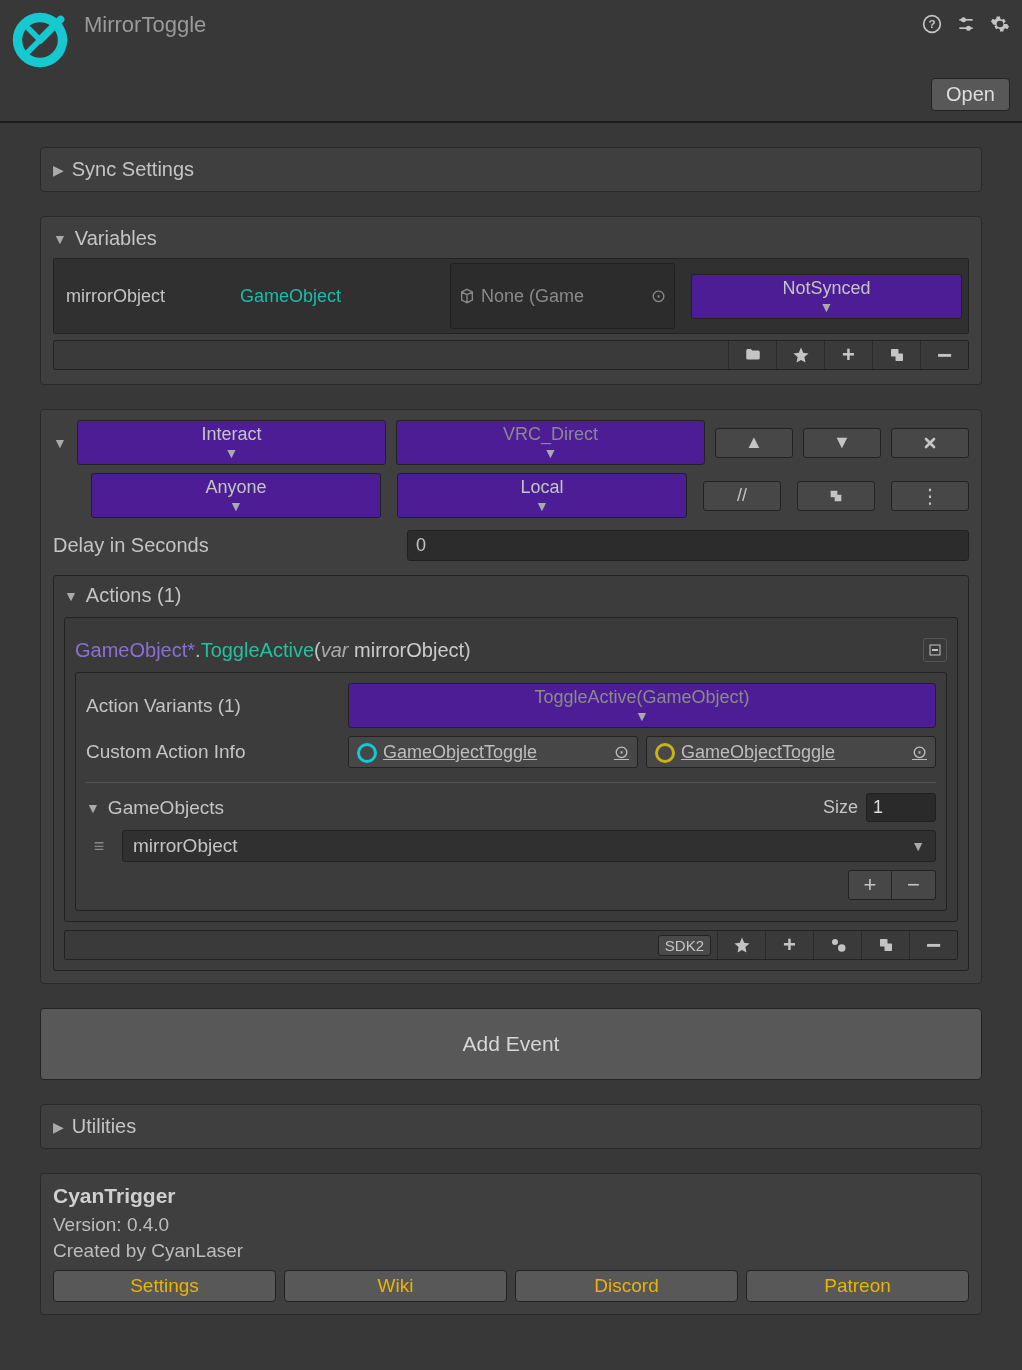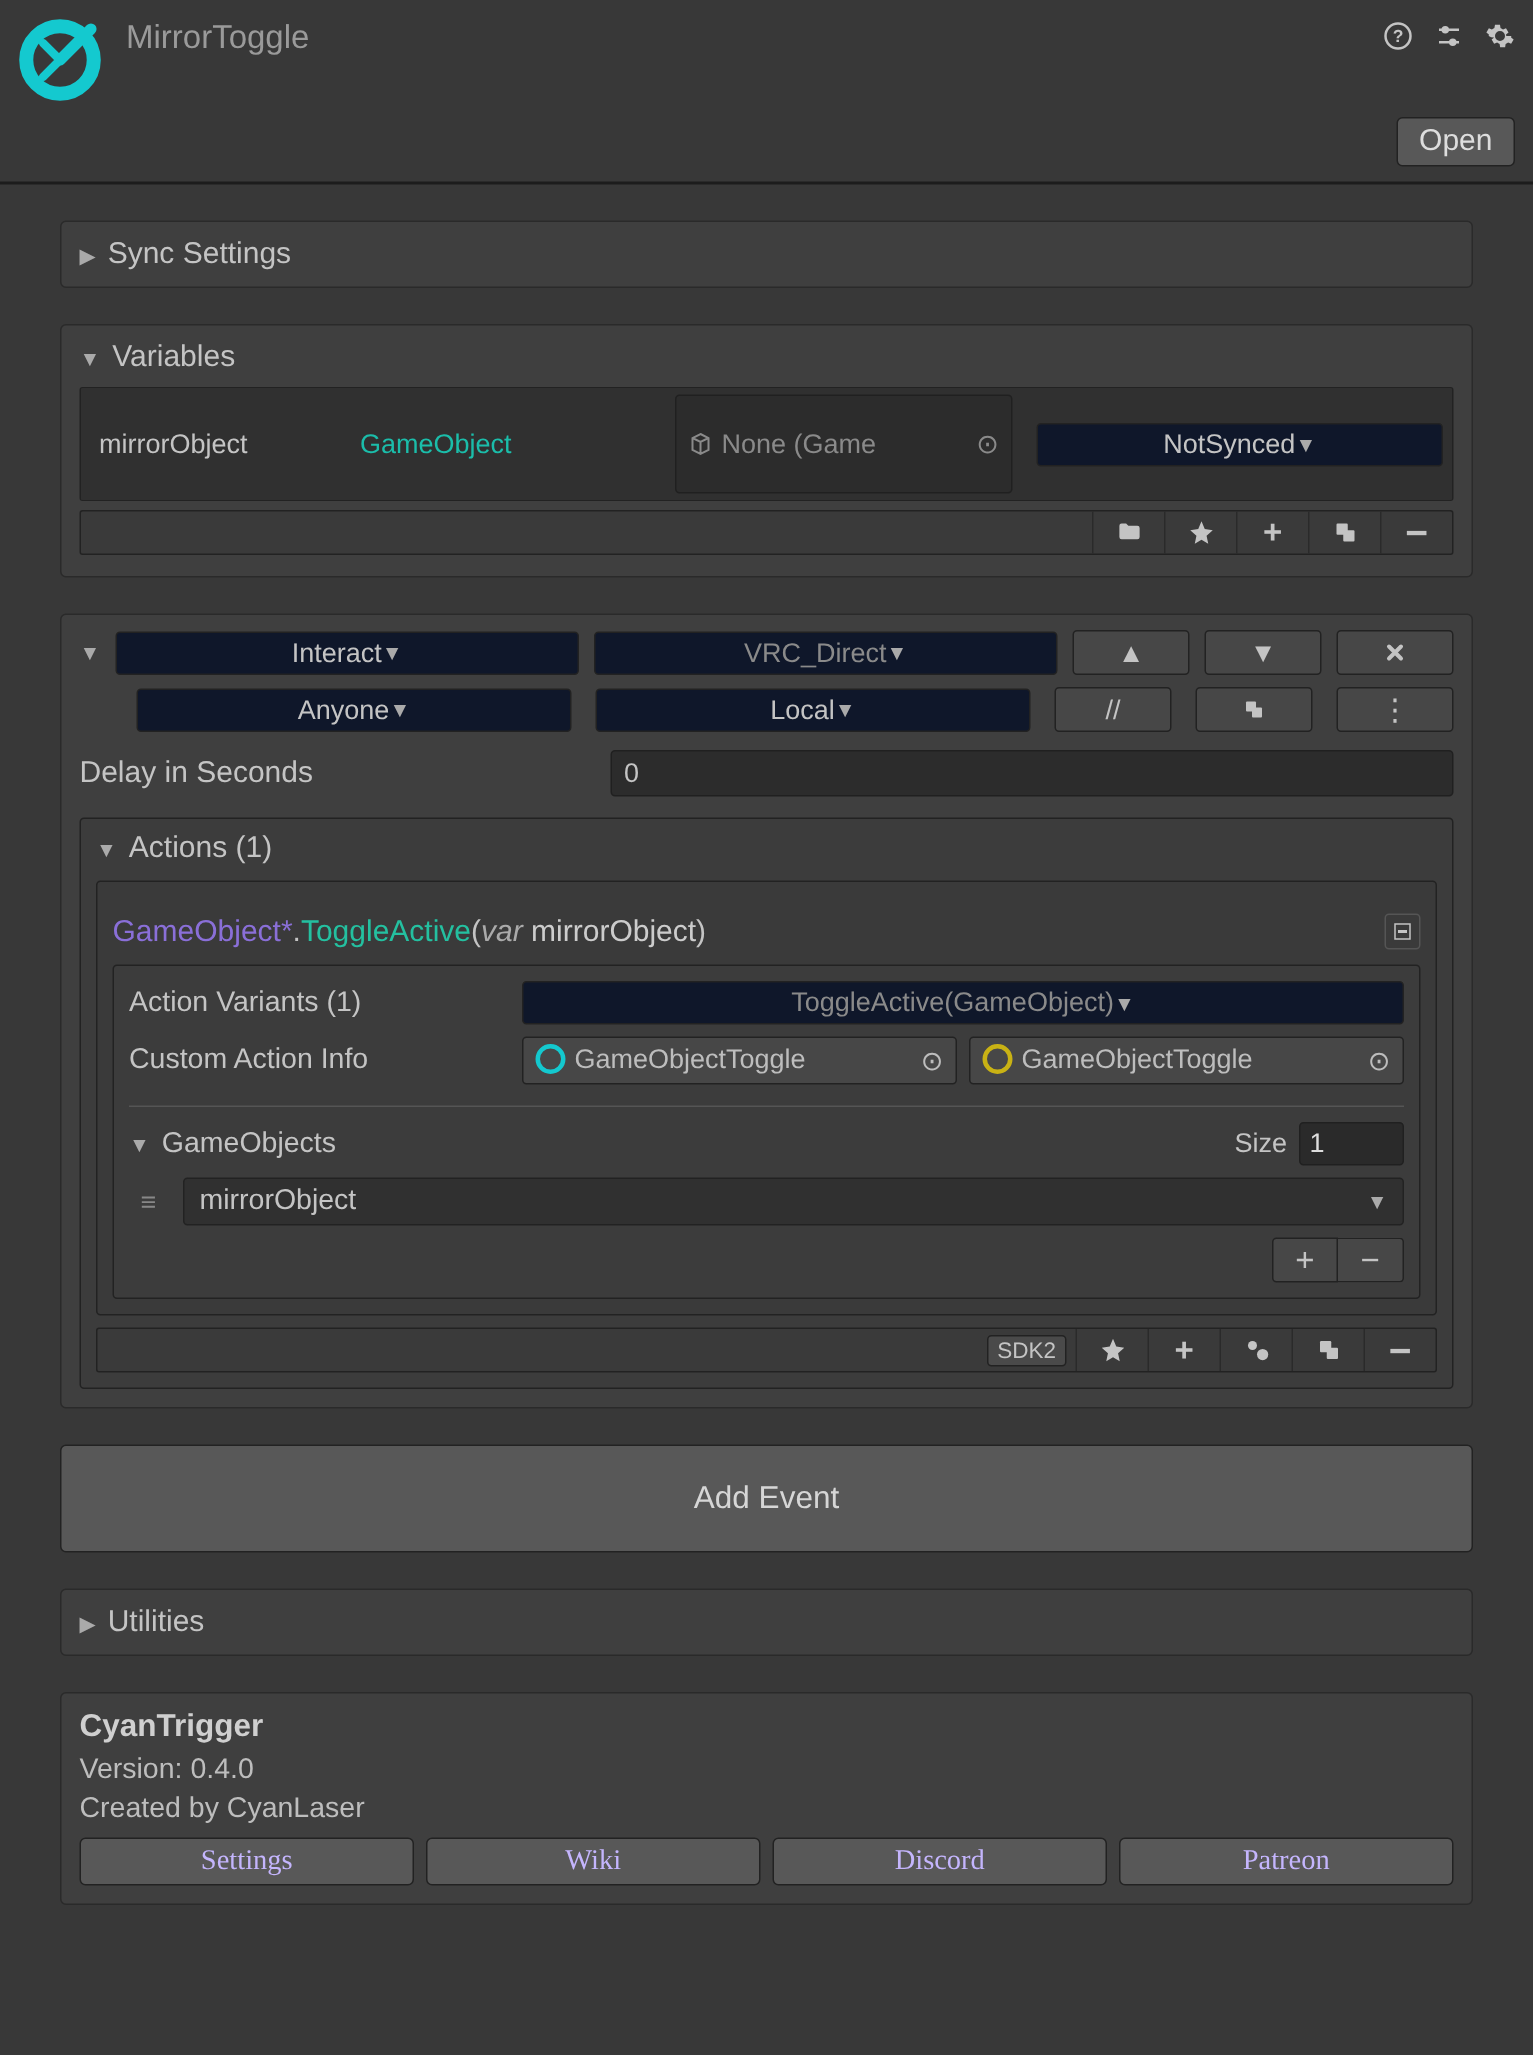--- a/index.html
+++ b/index.html
@@ -29,21 +29,21 @@
   .col-name { width: 180px; }
   .col-type { width: 210px; }
   .col-value { width: 245px; }
   .col-sync { flex: 1; }
 
   .var-row { display: flex; background: #303030; align-items: center; padding: 4px 6px; gap: 6px; }
   .var-row .cell { display: flex; align-items: center; }
   .var-name { width: 174px; padding-left: 6px; color: #c4c4c4; }
   .var-type { width: 204px; color: #1bbdaa; }
   .obj-field { width: 225px; background: #2c2c2c; border: 1px solid #202020; border-radius: 3px; padding: 21px 8px; color: #8a8a8a; display: flex; align-items: center; gap: 6px; }
-  .dropdown { background: #0f172a; border: 1px solid #222; border-radius: 3px; padding: 3px 8px; color: #c4c4c4; display: flex; align-items: center; justify-content: center; cursor: pointer; }
+  .dropdown { background: #4c1d95; border: 1px solid #222; border-radius: 3px; padding: 3px 8px; color: #c4c4c4; display: flex; align-items: center; justify-content: flex-end; cursor: pointer; flex-direction: column; }
   .sync-drop { flex: 1; margin-left: 10px; }
 
   .toolbar { display: flex; justify-content: flex-end; margin-top: 6px; border: 1px solid #222; border-radius: 2px; background: #3a3a3a; }
   .toolbar .tbtn { width: 48px; height: 28px; display: flex; align-items: center; justify-content: center; cursor: pointer; border-left: 1px solid #2a2a2a; color: #c4c4c4; }
 
   .event-panel { padding: 10px 12px 12px 12px; }
   .event-top { display: flex; align-items: center; gap: 10px; }
   .ev-drop { flex: 1; }
   .ev-small { background: #474747; border: 1px solid #222; border-radius: 3px; height: 30px; display: flex; align-items: center; justify-content: center; cursor: pointer; color: #c4c4c4; }
   .ev-btn3 { width: 78px; }
@@ -65,21 +65,21 @@
   .sig .mth { color: #24c0a0; }
   .sig .kw { color: #aaa; font-style: italic; }
   .sig .var { color: #ccc; }
   .collapse-btn { width: 24px; height: 24px; border: 1px solid #555; border-radius: 3px; display: flex; align-items: center; justify-content: center; cursor: pointer; }
 
   .action-content { border: 1px solid #222; border-radius: 3px; margin-top: 10px; padding: 10px; background: #3c3c3c; }
   .kv-row { display: flex; align-items: center; gap: 10px; margin-bottom: 8px; }
   .kv-label { width: 252px; font-size: 19px; color: #c4c4c4; }
   .kv-field { flex: 1; }
   .info-split { display: flex; gap: 8px; flex: 1; }
-  .info-chip { flex: 1; background: #474747; border: 1px solid #222; border-radius: 3px; padding: 4px 8px; display: flex; align-items: flex-start; gap: 6px; color: #bdbdbd; overflow: hidden; white-space: nowrap; }
+  .info-chip { flex: 1; background: #474747; border: 1px solid #222; border-radius: 3px; padding: 4px 8px; display: flex; align-items: flex-end; gap: 6px; color: #bdbdbd; overflow: hidden; white-space: nowrap; text-decoration: underline; }
 
   .hr-inner { border: 0; border-top: 1px solid #555; margin: 14px 0 10px 0; }
 
   .go-head { display: flex; align-items: center; justify-content: space-between; }
   .go-title { display: flex; align-items: center; gap: 8px; font-size: 19px; }
   .size-wrap { display: flex; align-items: center; gap: 8px; }
   .size-input { width: 70px; background: #2a2a2a; border: 1px solid #202020; border-radius: 3px; padding: 3px 6px; color: #ddd; font-size: 18px; }
 
   .go-row { display: flex; align-items: center; gap: 10px; margin-top: 8px; }
   .grip { width: 26px; display: flex; justify-content: center; color: #888; }
@@ -94,21 +94,21 @@
   .sdk-tag { background: #4a4a4a; border: 1px solid #222; border-radius: 3px; padding: 1px 6px; font-size: 15px; color: #c4c4c4; margin-right: 6px; }
   .ev-bottom-toolbar .tbtn { width: 48px; height: 100%; display: flex; align-items: center; justify-content: center; cursor: pointer; border-left: 1px solid #2a2a2a; color: #c4c4c4; }
 
   .add-event { margin: 0 40px 24px 40px; }
   .add-event-btn { width: 100%; height: 72px; background: #585858; border: 1px solid #222; border-radius: 4px; color: #d6d6d6; font-size: 21px; cursor: pointer; }
 
   .footer-panel { margin: 0 40px 0 40px; background: #3f3f3f; border: 1px solid #2a2a2a; border-radius: 4px; padding: 10px 12px 12px 12px; }
   .footer-title { font-size: 21px; font-weight: bold; color: #cfcfcf; margin-bottom: 6px; }
   .footer-line { font-size: 19px; color: #bdbdbd; margin-bottom: 4px; }
   .footer-btns { display: flex; gap: 8px; margin-top: 8px; }
-  .footer-btns .fbtn { flex: 1; height: 32px; background: #585858; border: 1px solid #222; border-radius: 4px; color: #c4b5fd; font-size: 19px; cursor: pointer; font-family: Liberation Serif, serif; }
+  .footer-btns .fbtn { flex: 1; height: 32px; background: #585858; border: 1px solid #222; border-radius: 4px; color: #eab308; font-size: 19px; cursor: pointer; }
 
   .cyan-ring { display: inline-block; width: 20px; height: 20px; border: 3px solid #14c9cf; border-radius: 50%; position: relative; flex-shrink: 0; }
   .cyan-ring.yellow { border-color: #c9b214; }
 </style>
 </head>
 <body>
 
 <div class="header">
   <svg class="header-logo" viewBox="0 0 64 64">
     <circle cx="32" cy="32" r="24" fill="none" stroke="#14c9cf" stroke-width="10"></circle>

